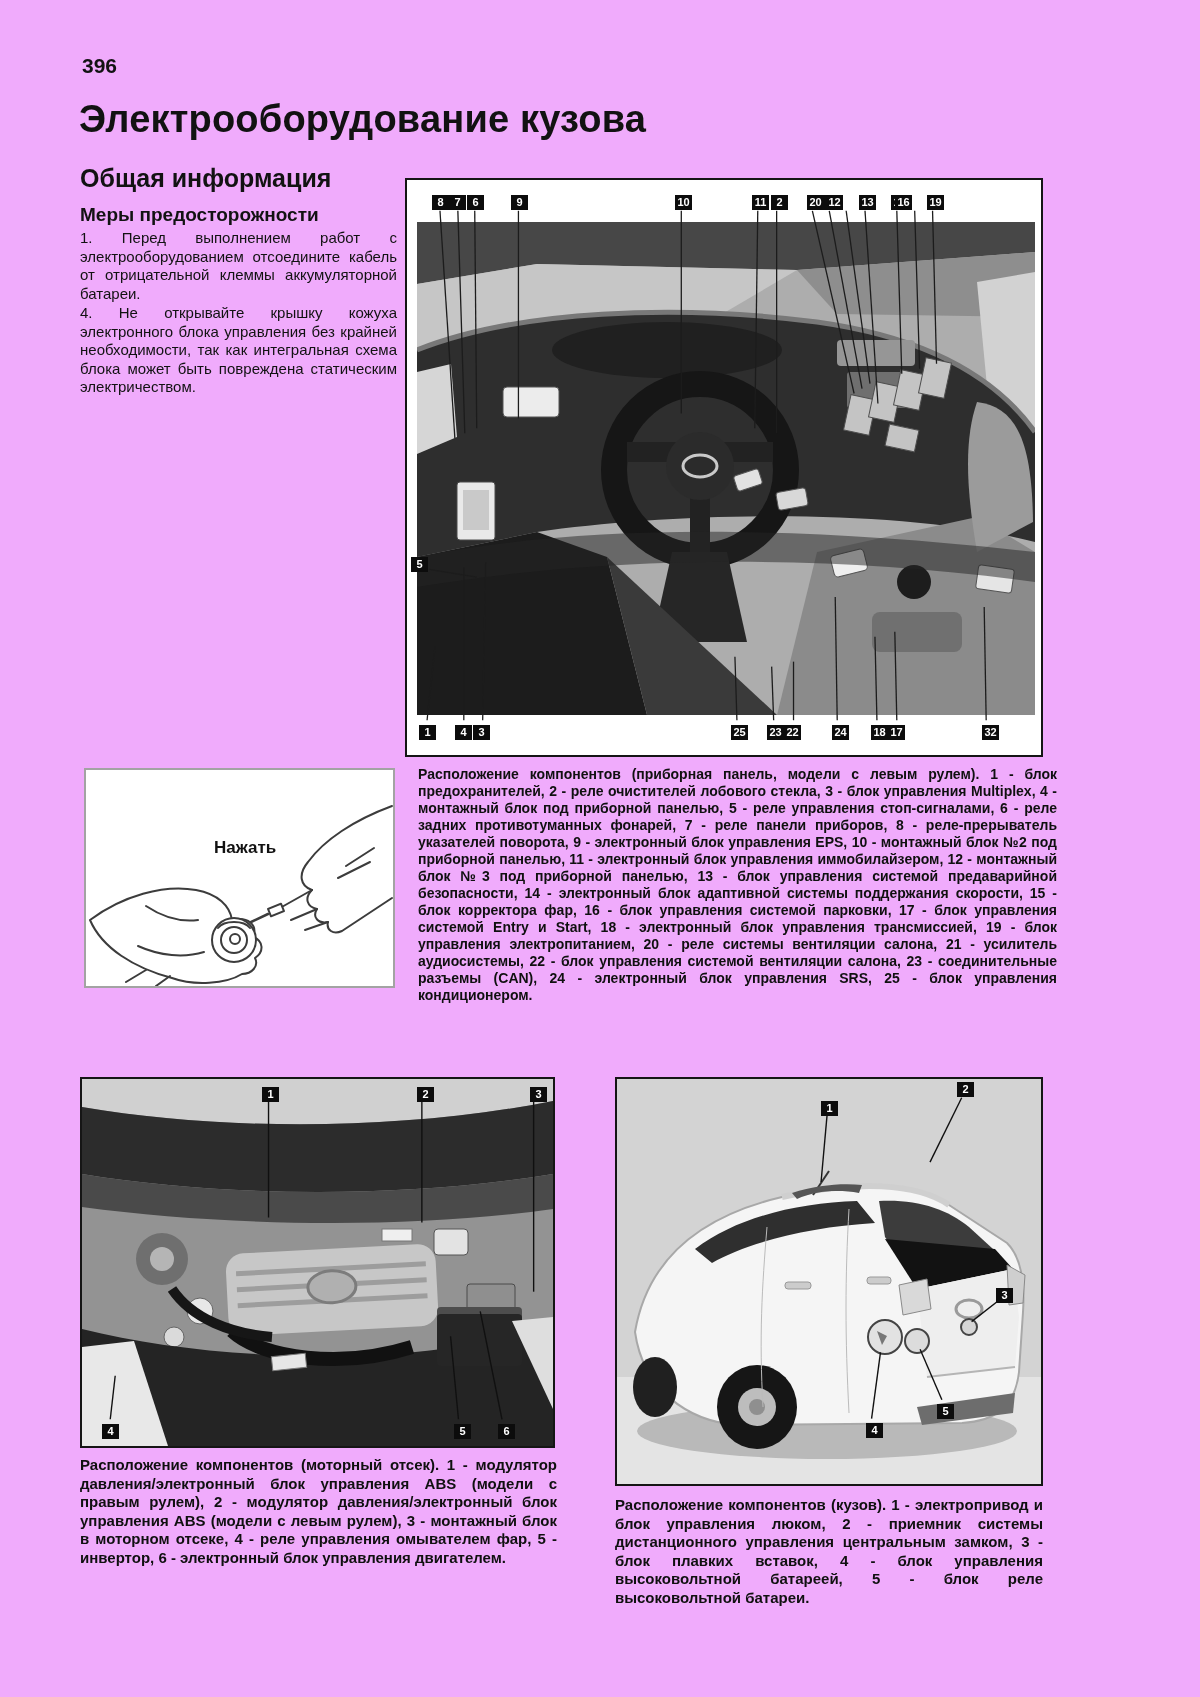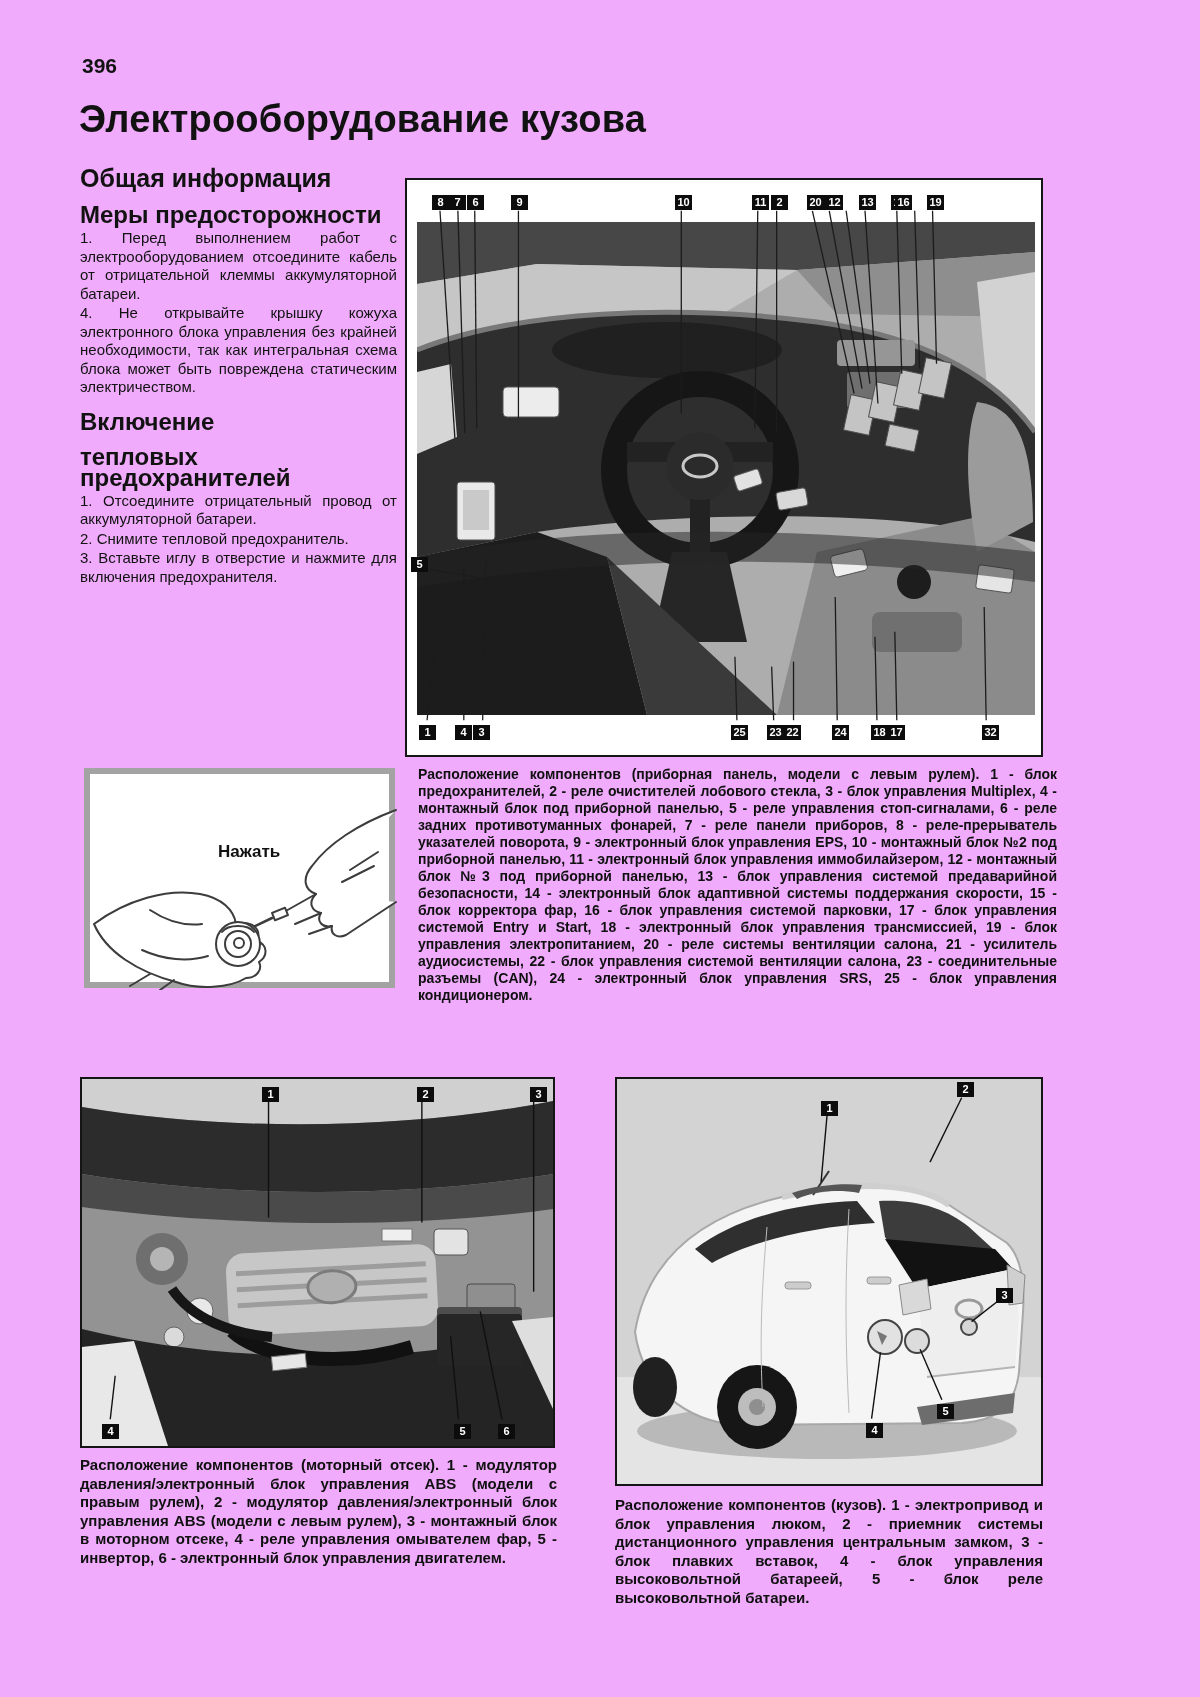--- a/index.html
+++ b/index.html
@@ -2,57 +2,50 @@
 <html><head>
 <meta charset="utf-8">
 <style>
   html,body{margin:0;padding:0;background:#d8d8d8;}
   .page{position:relative;width:1200px;height:1697px;background:#f0abfc;
         font-family:"Liberation Sans",sans-serif;color:#121212;overflow:hidden;}
   .pagenum{position:absolute;left:82px;top:54px;font-size:21px;font-weight:bold;}
   .title{position:absolute;left:79px;top:98px;font-size:38px;font-weight:bold;letter-spacing:.2px;}
   .leftcol{position:absolute;left:80px;top:166px;width:317px;font-size:15px;line-height:18.5px;text-align:justify;}
   .leftcol h2{font-size:25px;font-weight:bold;margin:0 0 2px 0;line-height:24px;}
-  .leftcol h3{font-size:24px;font-weight:bold;margin:14px 0 4px 0;line-height:21px;}
+  .leftcol h3{font-size:19px;font-weight:bold;margin:14px 0 4px 0;line-height:21px;}
   .leftcol p{margin:0 0 1px 0;}
   .sec2{margin-top:10px;}
   .fig{position:absolute;border:2px solid #151515;background:#ffffff;box-sizing:border-box;}
   .photo{position:absolute;overflow:hidden;background:#a9a9a9;}
   .photo svg{display:block;width:100%;height:100%;}
   .overlay{position:absolute;left:0;top:0;width:100%;height:100%;z-index:3;pointer-events:none;}
   .co{position:absolute;width:17px;height:15px;background:#0c0c0c;color:#fff;font-size:11px;
       font-weight:bold;text-align:center;line-height:15px;z-index:5;}
   .caption{position:absolute;font-weight:bold;text-align:justify;color:#101010;}
   .cap-dash{left:405px;top:766px;width:639px;font-size:14px;line-height:17px;margin-left:13px;}
   .cap-eng{left:80px;top:1456px;width:477px;font-size:15px;line-height:18.5px;}
   .cap-rear{left:615px;top:1496px;width:428px;font-size:15px;line-height:18.5px;}
-  .handbox{position:absolute;left:84px;top:768px;width:311px;height:220px;border:6px solid #a3a3a3;
+  .handbox{position:absolute;left:84px;top:768px;width:311px;height:220px;border:2px solid #a3a3a3;
            background:#fff;box-sizing:border-box;}
   .handlabel{position:absolute;left:128px;top:68px;font-size:17px;font-weight:bold;z-index:4;}
 </style>
 </head>
 <body>
 
 <div class="page">
 
   <div class="pagenum">396</div>
   <div class="title">Электрооборудование кузова</div>
 
   <div class="leftcol">
     <h2>Общая информация</h2>
     <h3>Меры предосторожности</h3>
     <p>1. Перед выполнением работ с электрооборудованием отсоедините кабель от отрицательной клеммы аккумуляторной батареи.</p>
     <p>4. Не открывайте крышку кожуха электронного блока управления без крайней необходимости, так как интегральная схема блока может быть повреждена статическим электричеством.</p>
-    <div class="sec2">
-      <h3 style="margin-bottom:0;">Включение</h3>
-      <h3>тепловых предохранителей</h3>
-      <p>1. Отсоедините отрицательный провод от аккумуляторной батареи.</p>
-      <p>2. Снимите тепловой предохранитель.</p>
-      <p>3. Вставьте иглу в отверстие и нажмите для включения предохранителя.</p>
-    </div>
   </div>
 
   <div class="handbox">
     <span class="handlabel">Нажать</span>
     <svg viewBox="0 0 307 216" width="307" height="216">
       <g fill="none" stroke="#3c3c3c" stroke-width="2" stroke-linecap="round" stroke-linejoin="round">
 
         <path d="M306,36 C268,50 238,70 222,92 C212,104 214,116 226,120" fill="#fff"></path>
         <path d="M226,120 C218,128 221,137 231,139 C226,147 232,154 242,152 C240,160 247,165 256,161 L306,128" fill="#fff"></path>
         <path d="M226,120 L194,138"></path>

